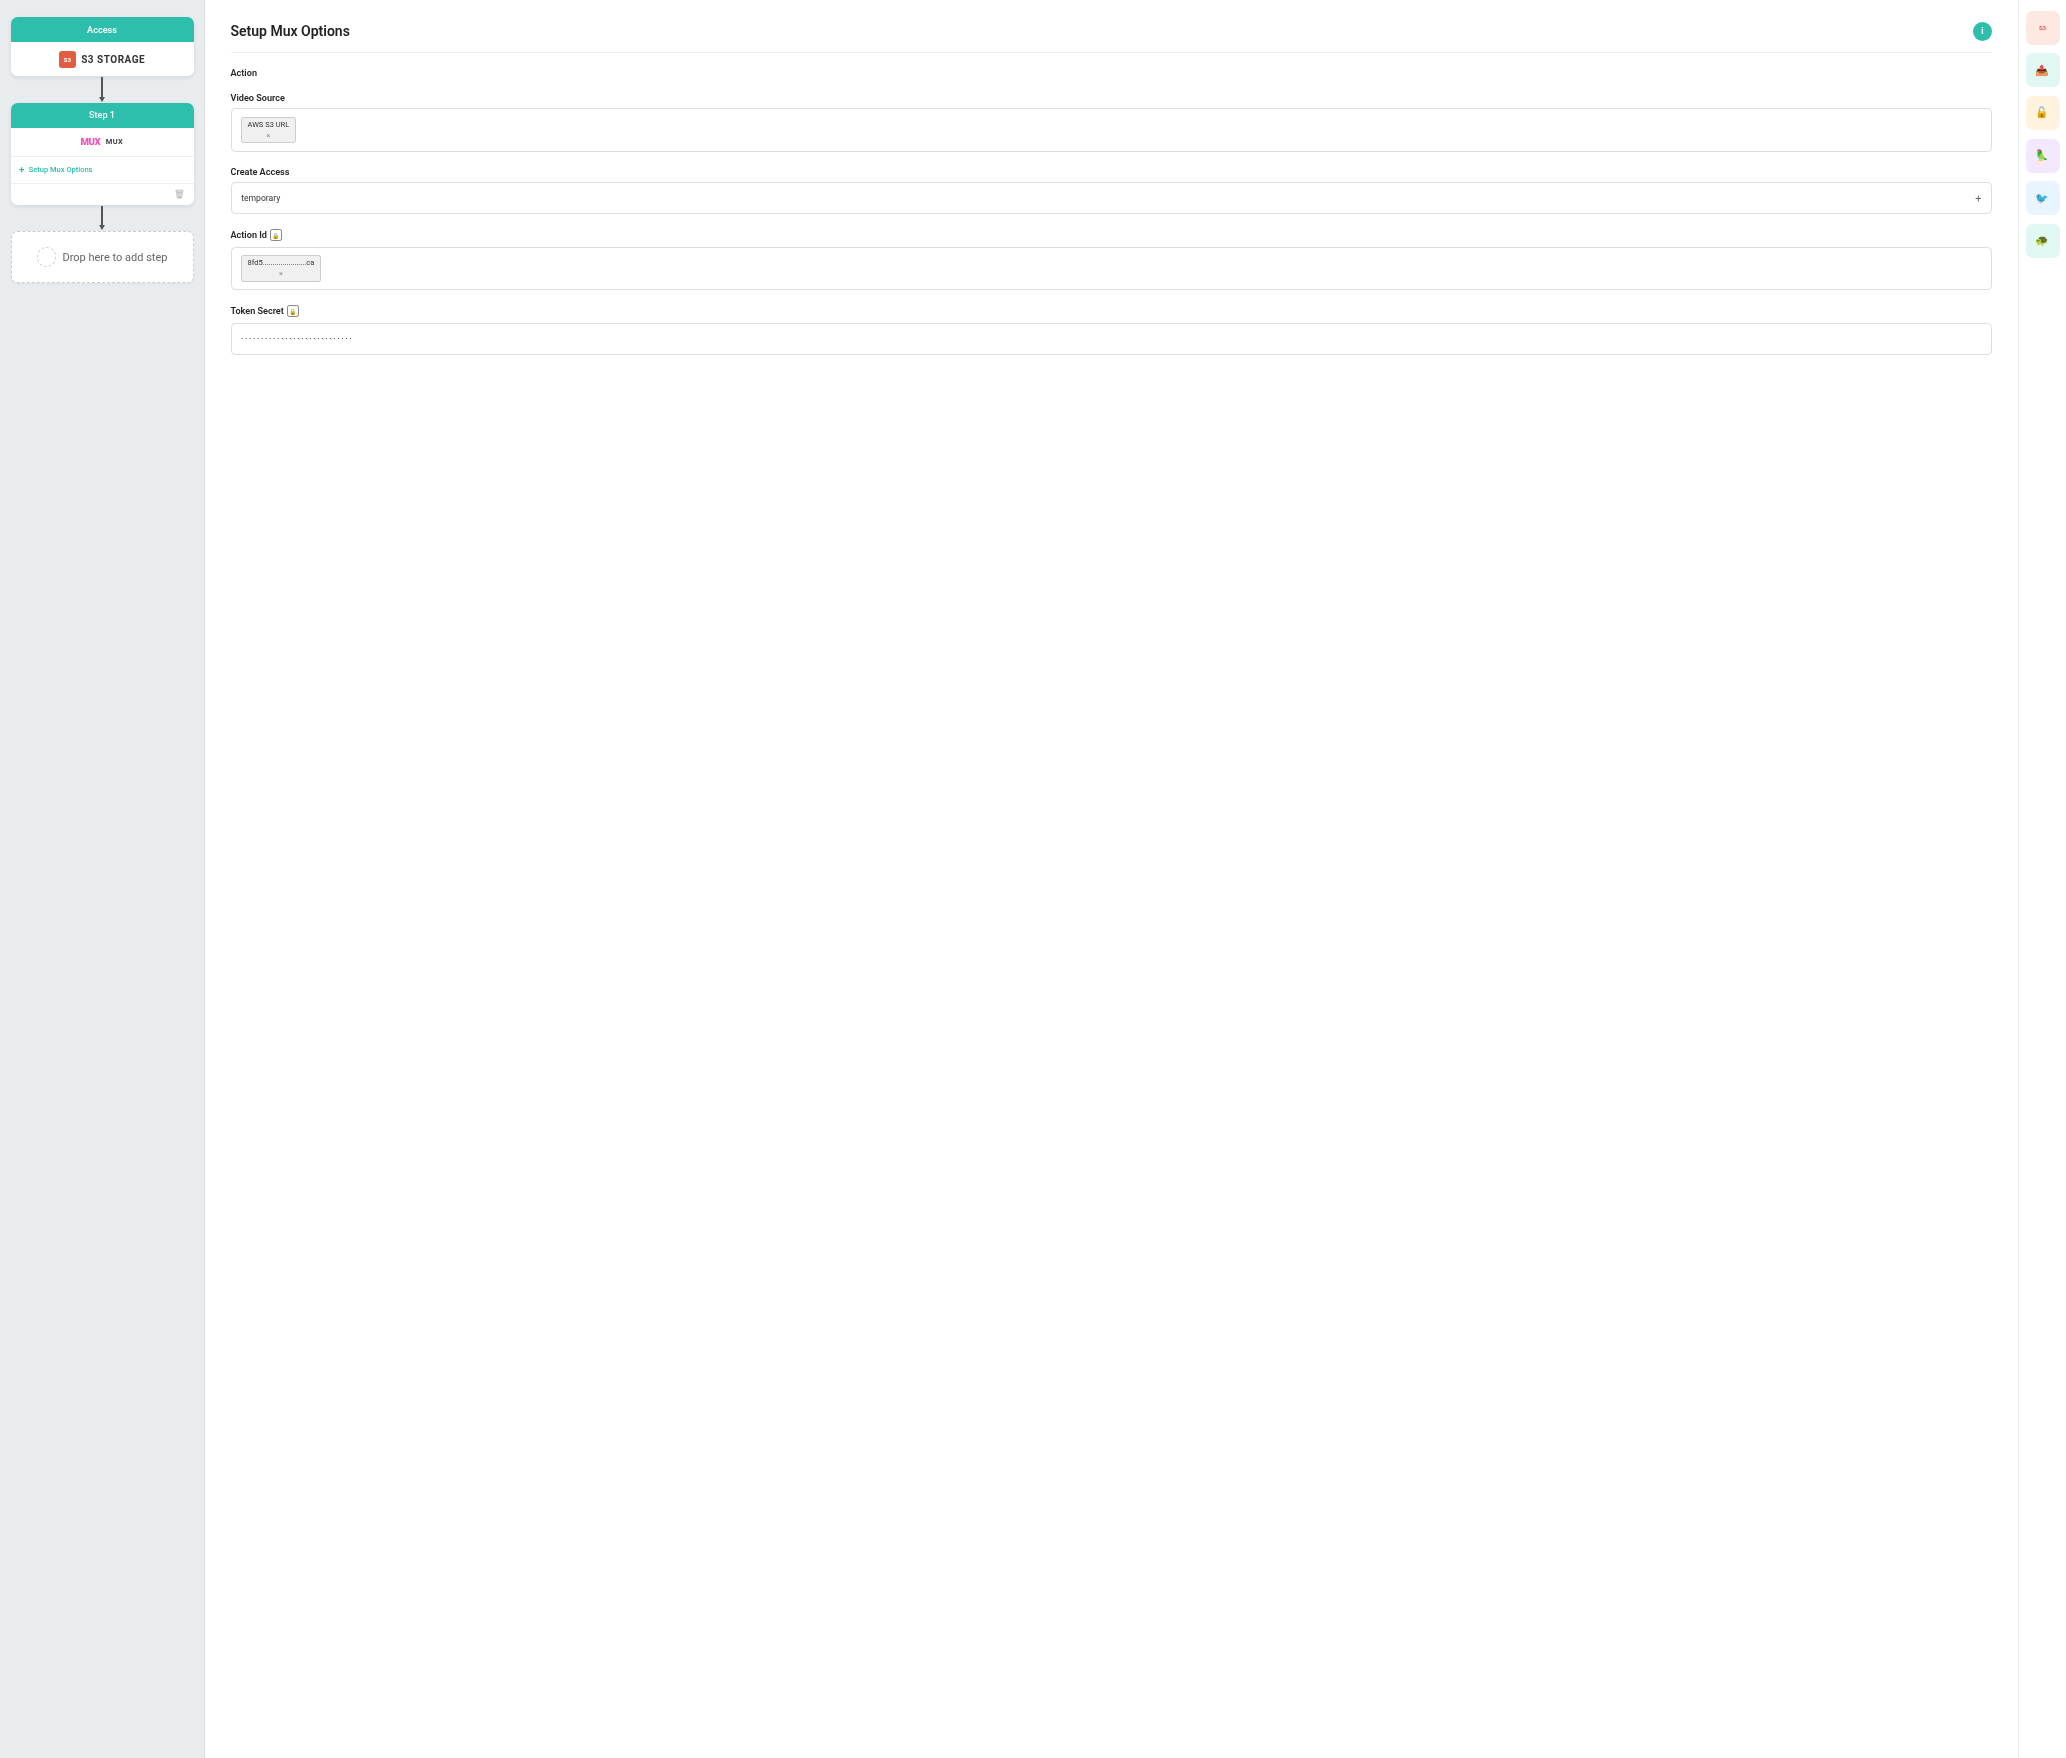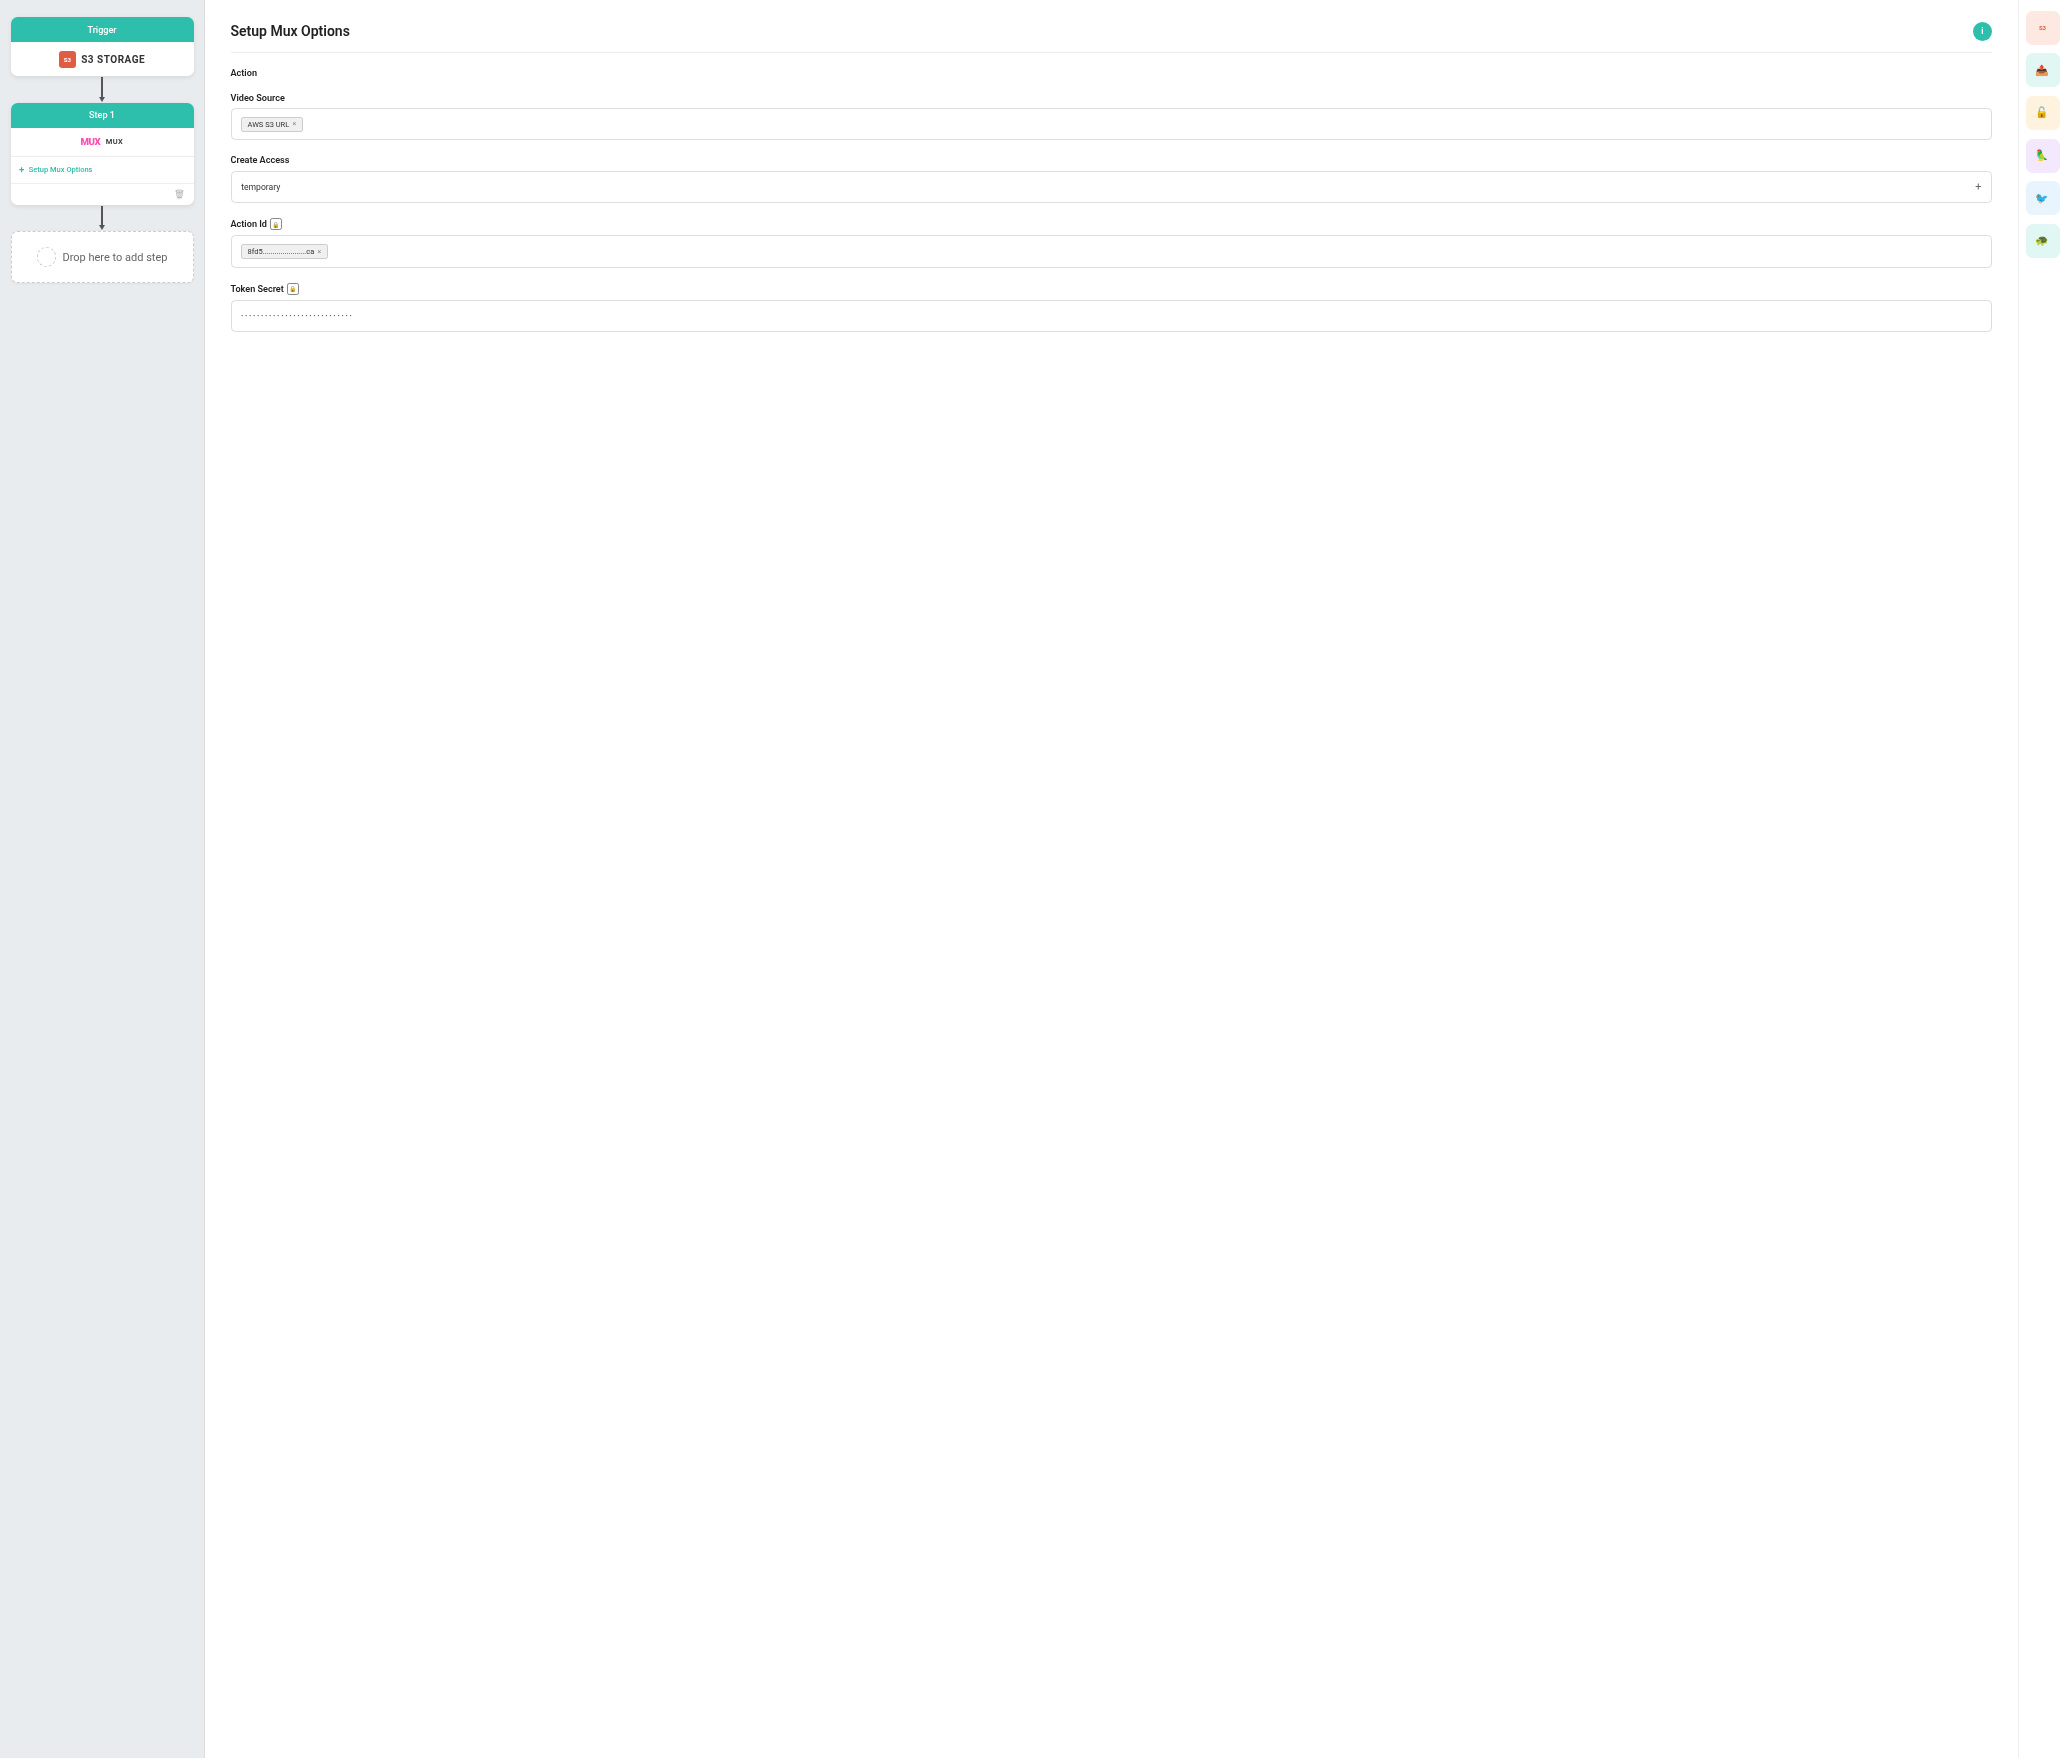--- a/index.html
+++ b/index.html
@@ -282,20 +282,21 @@
     .tag {
       background: #f0f0f0;
       border: 0.5px solid #ccc;
       border-radius: 2.2px;
       padding: 2.2px 5.4px;
       font-size: 7.5px;
       color: #333;
       display: inline-flex;
       align-items: center;
       gap: 3.2px;
+      flex-direction: column;
     }
     .tag-remove {
       cursor: pointer;
       color: #888;
       font-size: 7px;
     }
 
     .field-with-plus {
       width: 100%;
       padding: 8.6px 9.7px;
@@ -353,21 +354,21 @@
       cursor: pointer;
       position: relative;
     }
   </style>
 </head>
 <body>
 
 <div class="workflow-panel">
 
   <div class="trigger-block">
-    <div class="trigger-header">Trigger</div>
+    <div class="trigger-header">Access</div>
     <div class="trigger-body">
       <div class="s3-icon">
         <span>S3</span>
       </div>
       <span class="trigger-service-name">S3 STORAGE</span>
     </div>
   </div>
 
   <div class="connector">
     <div class="connector-line"></div>

